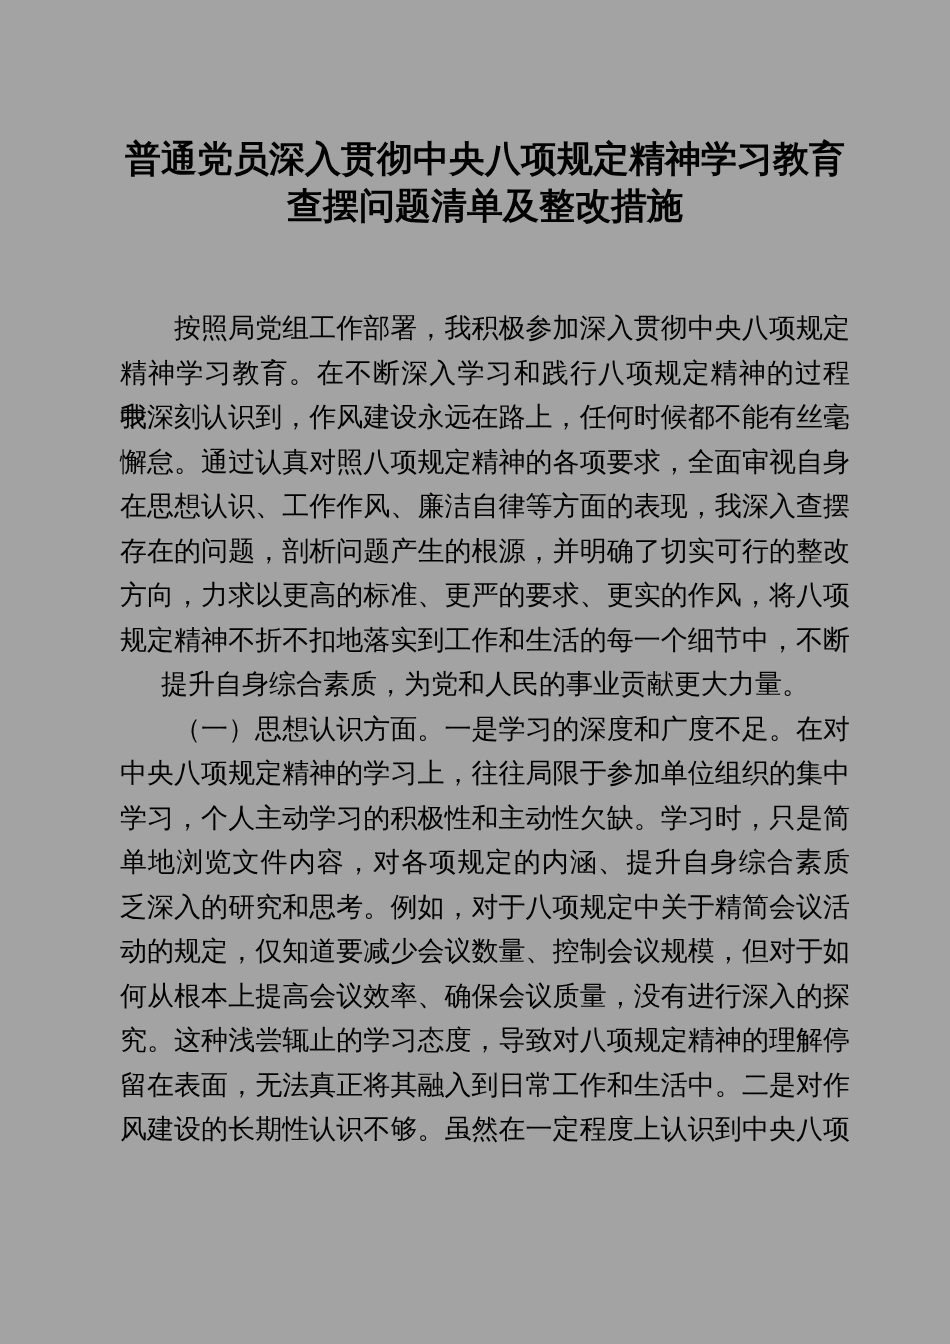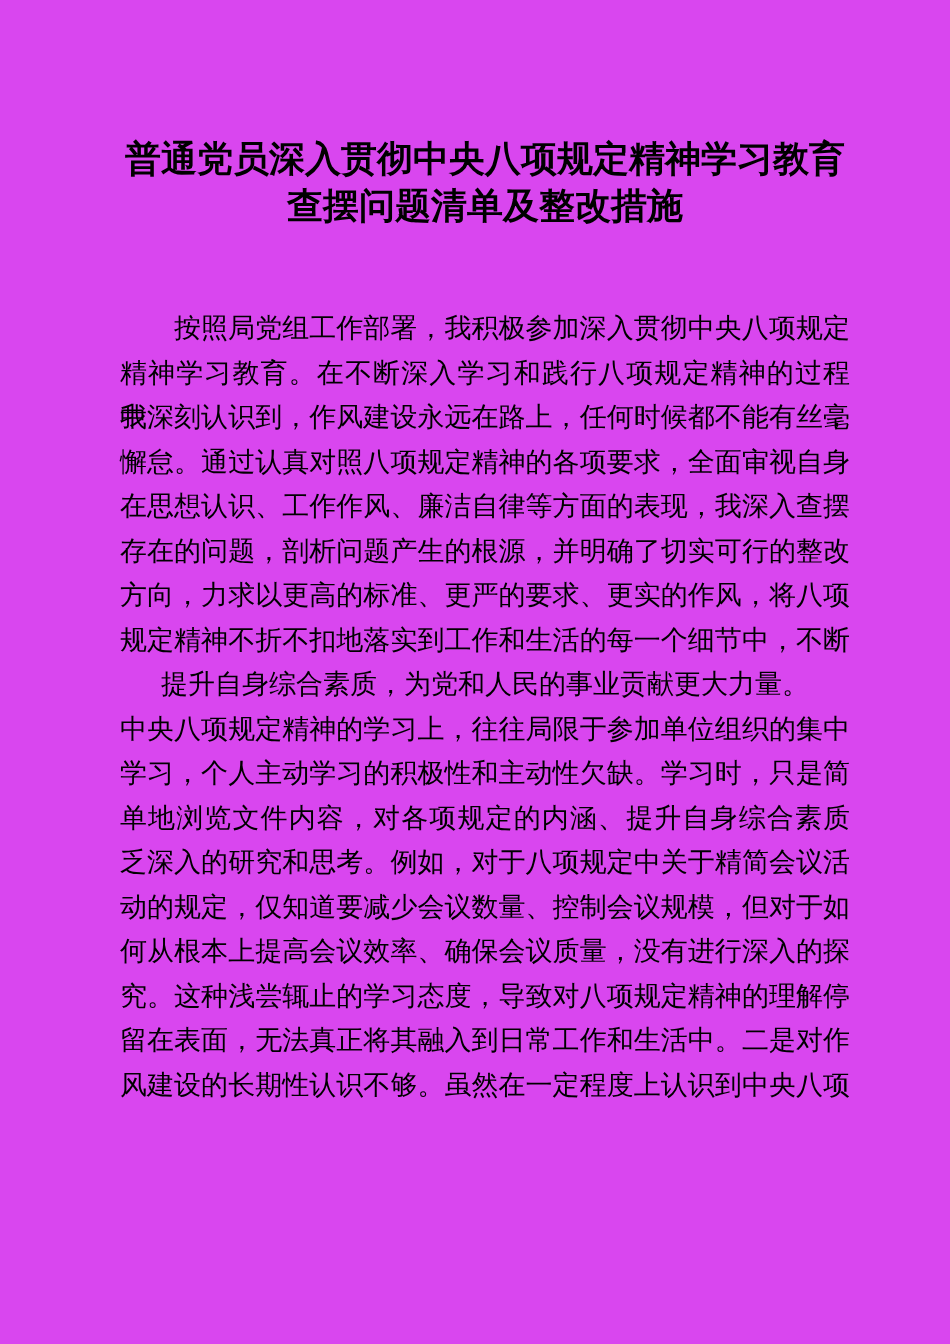--- a/index.html
+++ b/index.html
@@ -4,21 +4,21 @@
 <style>
   html, body {
     margin: 0;
     padding: 0;
     background: #ffffff;
   }
   .page {
     position: relative;
     width: 950px;
     height: 1344px;
-    background: #d946ef;
+    background: #a3a3a3;
     overflow: hidden;
     color: #000000;
   }
   
   .doc-title {
     position: absolute;
     top: 136px;
     left: 120px;
     width: 730px;
     text-align: center;
@@ -90,20 +90,21 @@
     <div class="ln j">精神学习教育。在不断深入学习和践行八项规定精神的过程中，</div>
     <div class="ln j">我深刻认识到，作风建设永远在路上，任何时候都不能有丝毫</div>
     <div class="ln j">懈怠。通过认真对照八项规定精神的各项要求，全面审视自身</div>
     <div class="ln j">在思想认识、工作作风、廉洁自律等方面的表现，我深入查摆</div>
     <div class="ln j">存在的问题，剖析问题产生的根源，并明确了切实可行的整改</div>
     <div class="ln j">方向，力求以更高的标准、更严的要求、更实的作风，将八项</div>
     <div class="ln j">规定精神不折不扣地落实到工作和生活的每一个细节中，不断</div>
     <div class="ln">提升自身综合素质，为党和人民的事业贡献更大力量。</div>
 
 
+    <div class="ln ind j">（一）思想认识方面。一是学习的深度和广度不足。在对</div>
     <div class="ln j">中央八项规定精神的学习上，往往局限于参加单位组织的集中</div>
     <div class="ln j">学习，个人主动学习的积极性和主动性欠缺。学习时，只是简</div>
     <div class="ln j">单地浏览文件内容，对各项规定的内涵、提升自身综合素质</div>
     <div class="ln j">乏深入的研究和思考。例如，对于八项规定中关于精简会议活</div>
     <div class="ln j">动的规定，仅知道要减少会议数量、控制会议规模，但对于如</div>
     <div class="ln j">何从根本上提高会议效率、确保会议质量，没有进行深入的探</div>
     <div class="ln j">究。这种浅尝辄止的学习态度，导致对八项规定精神的理解停</div>
     <div class="ln j">留在表面，无法真正将其融入到日常工作和生活中。二是对作</div>
     <div class="ln j">风建设的长期性认识不够。虽然在一定程度上认识到中央八项</div>
   </div>

